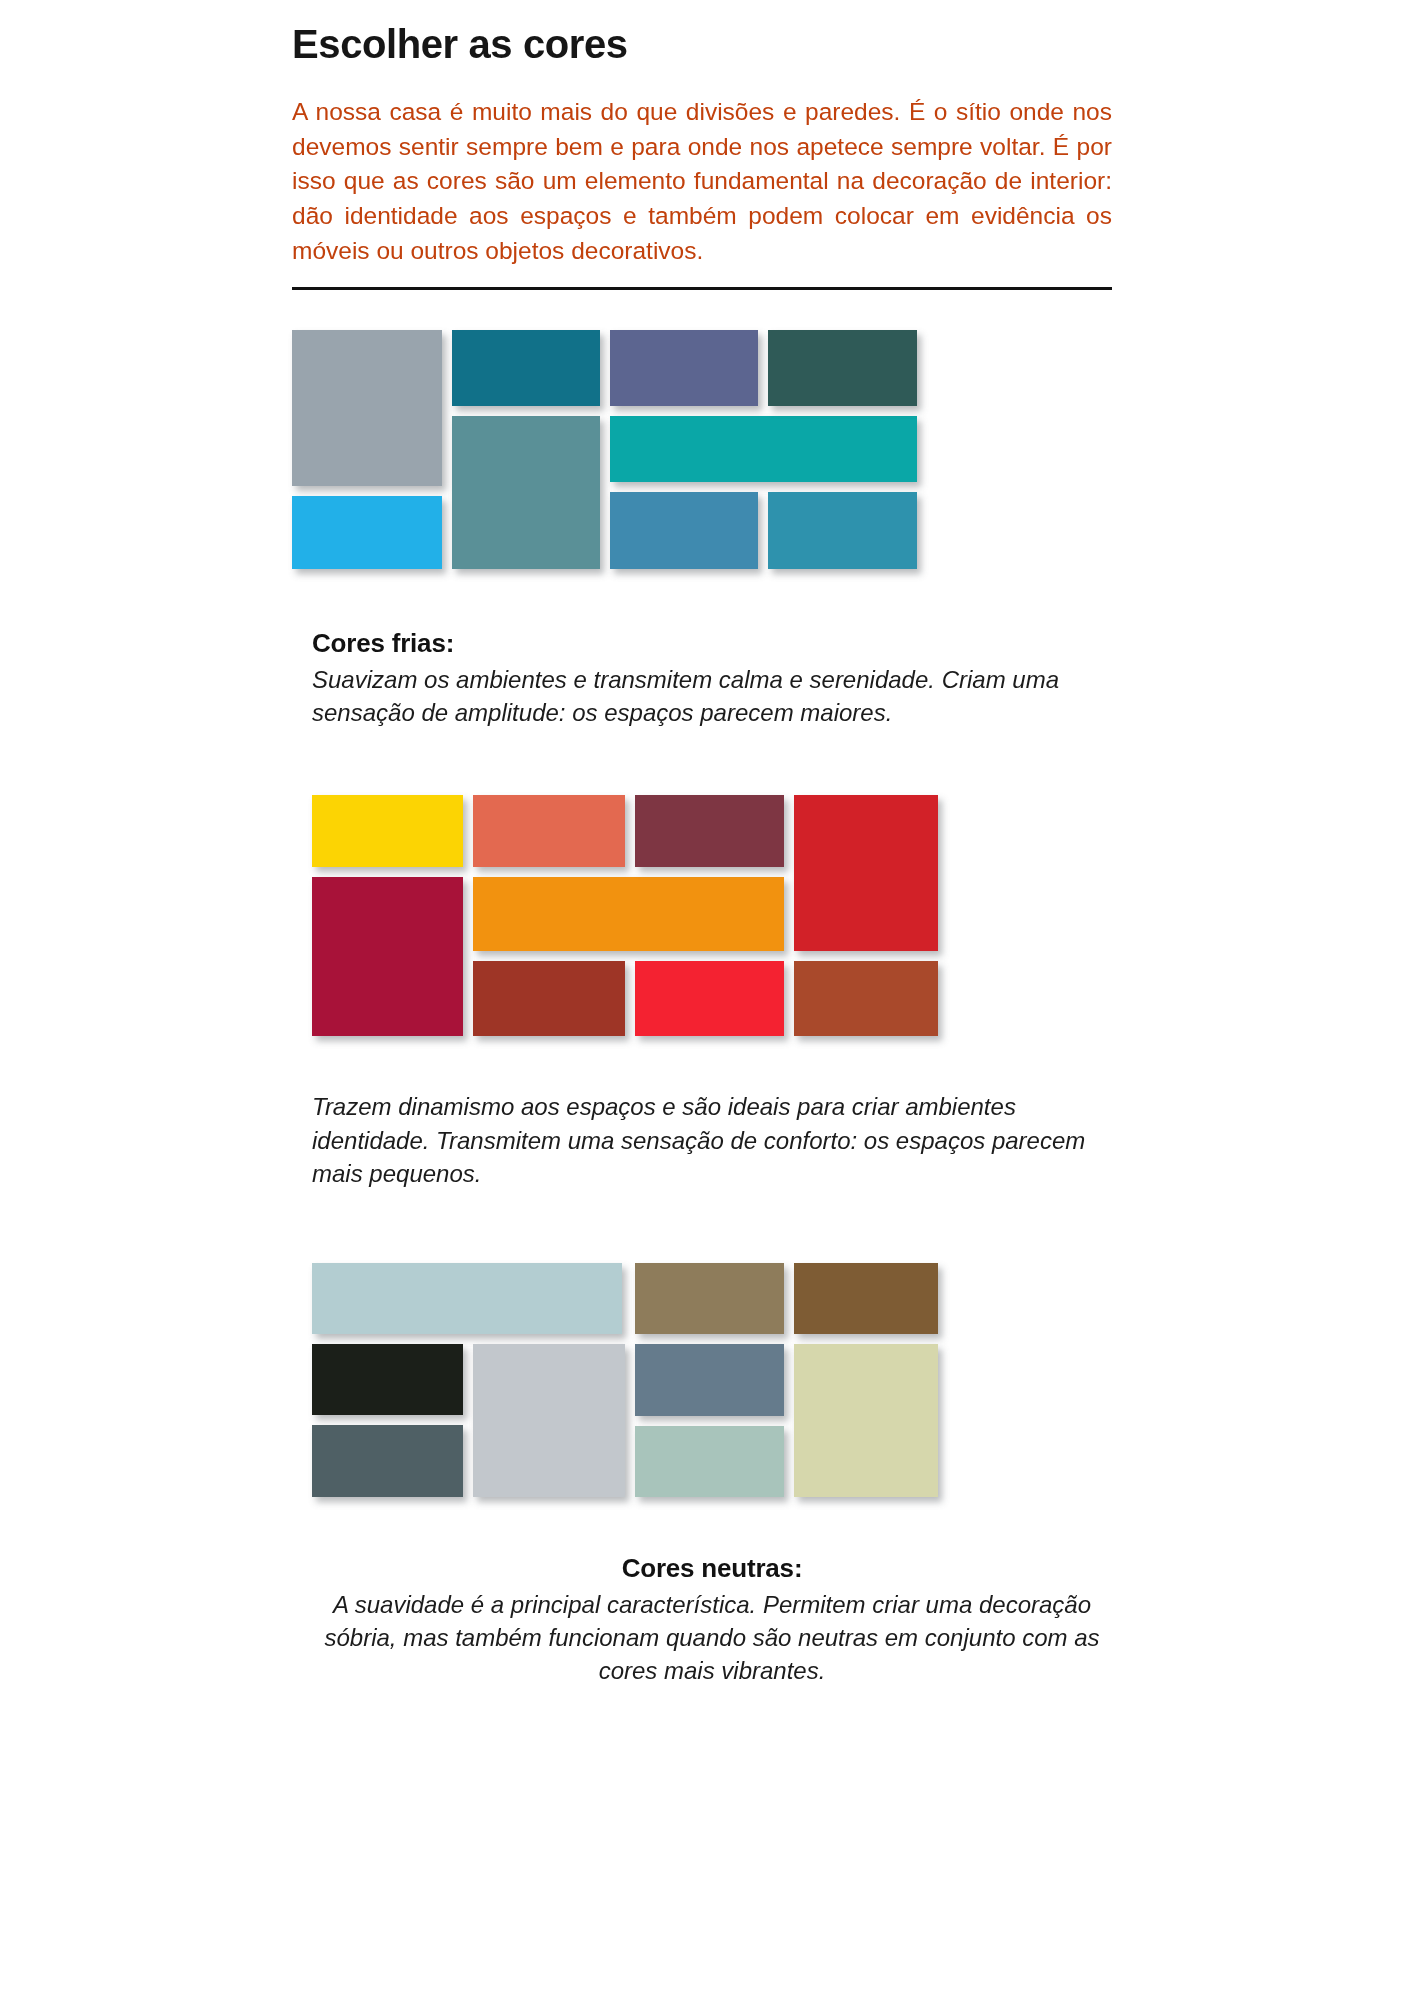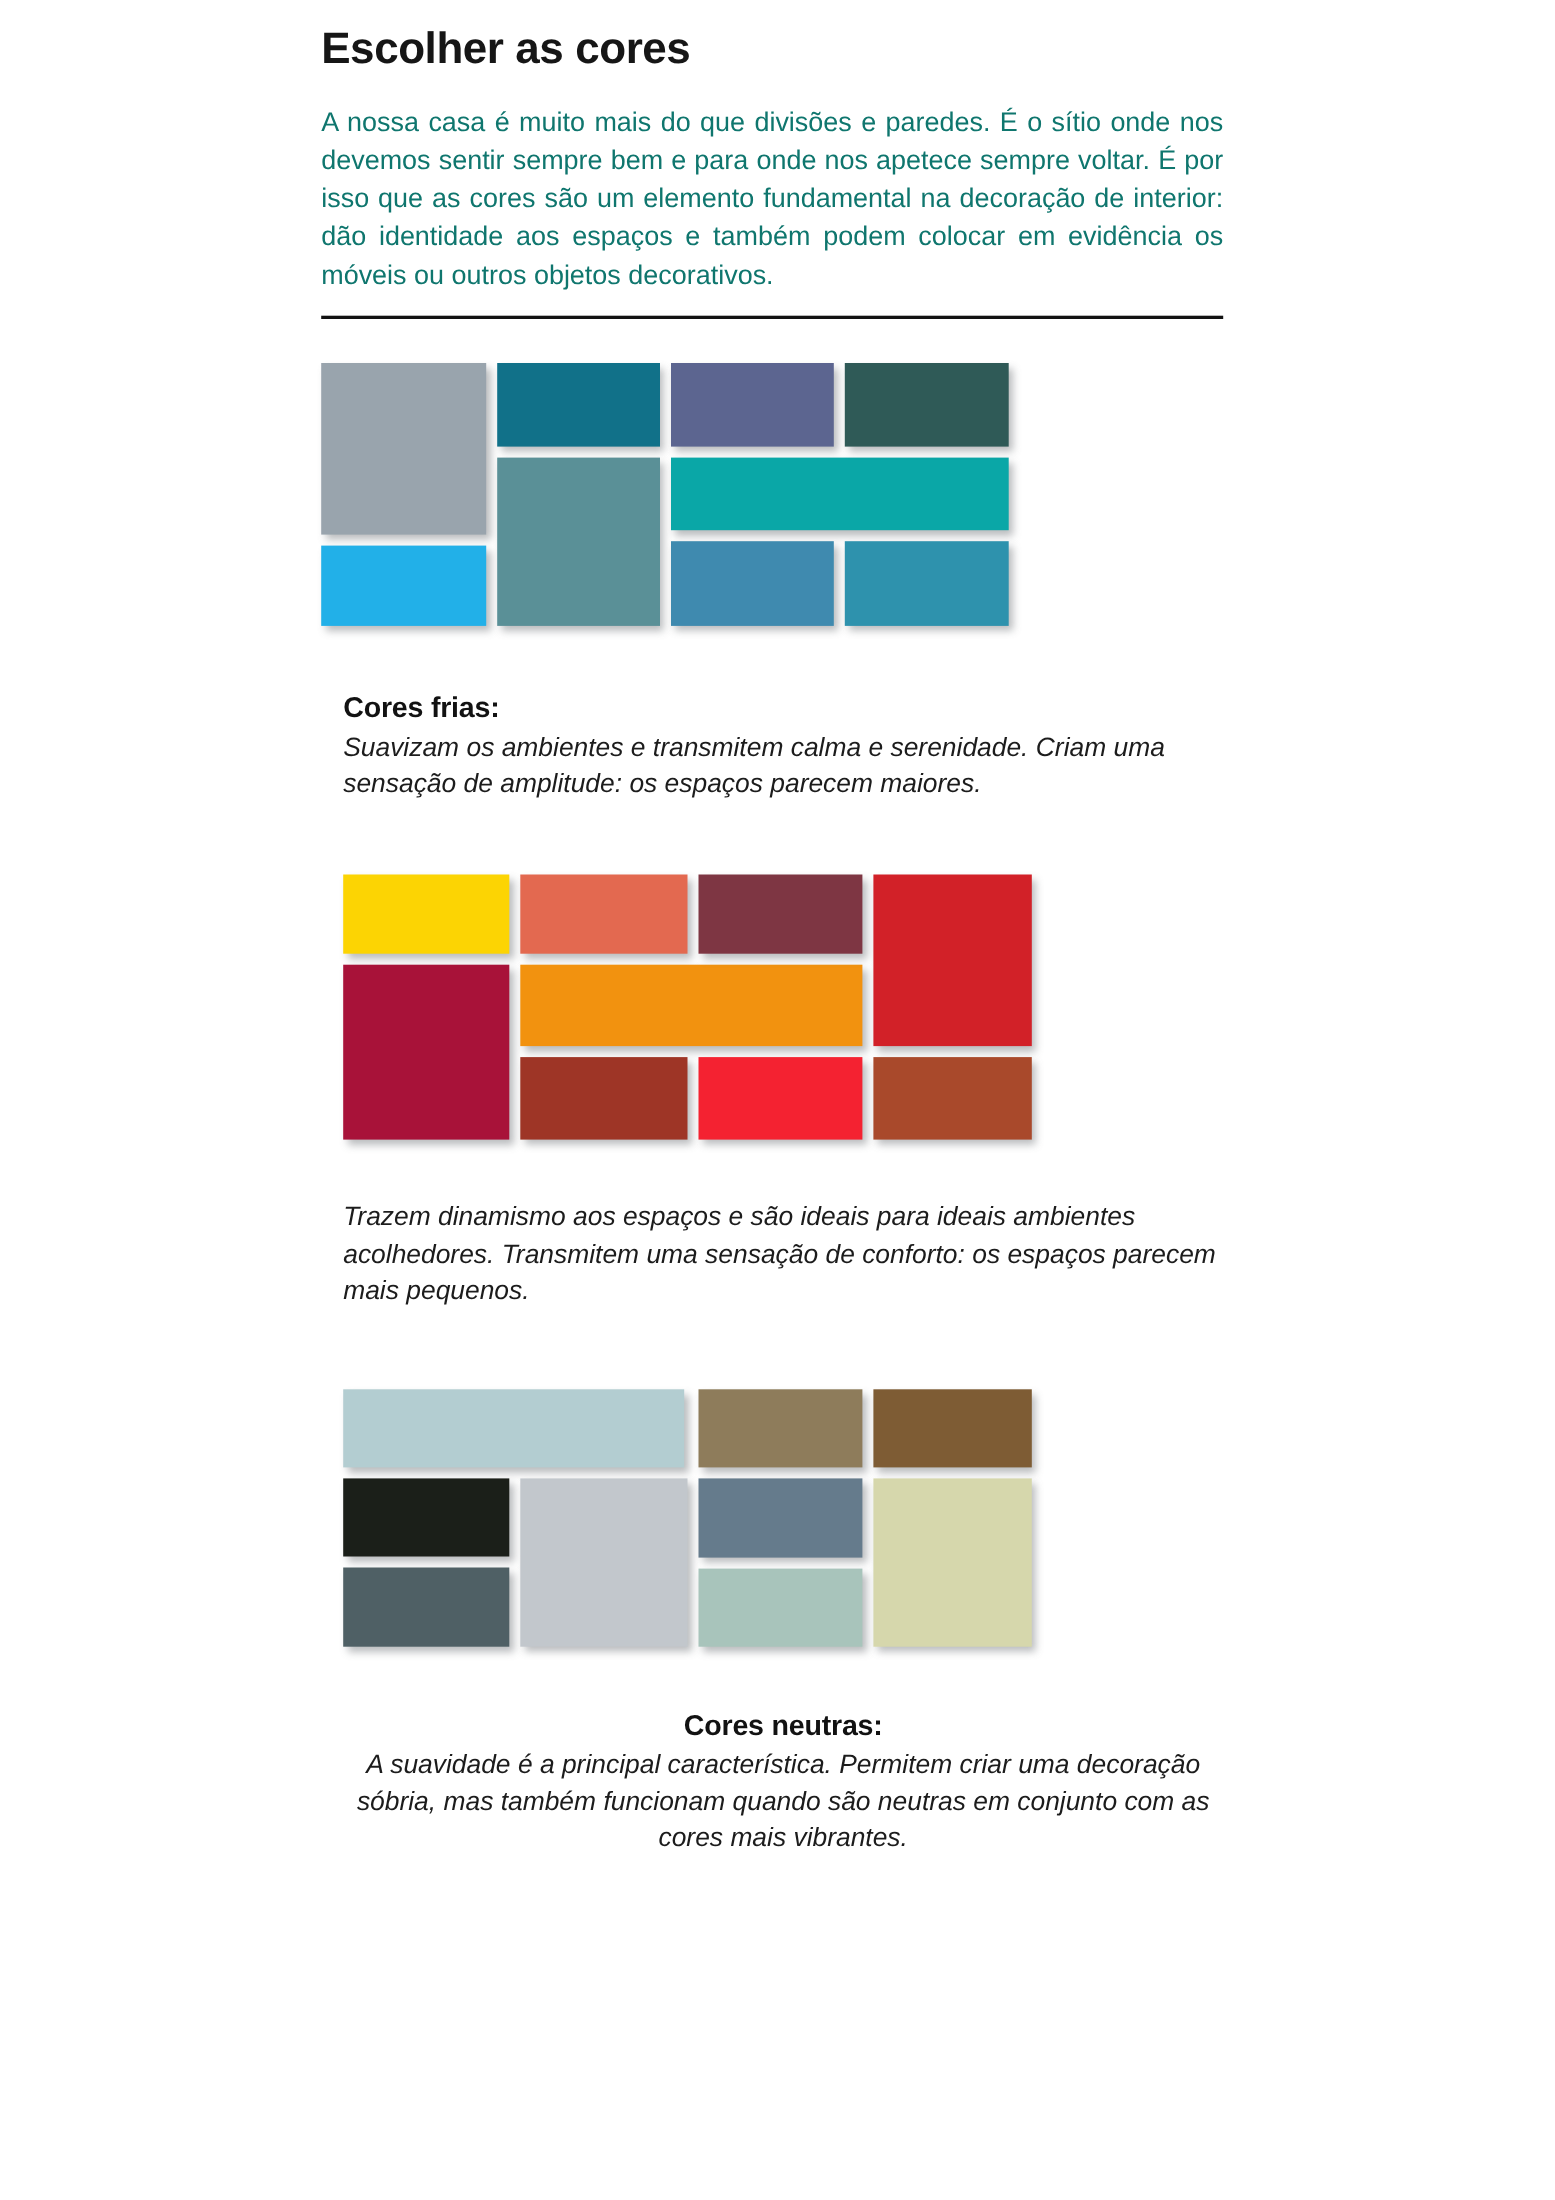--- a/index.html
+++ b/index.html
@@ -37,21 +37,21 @@
     font-weight: bold;
     letter-spacing: -0.4px;
     line-height: 1.12;
     margin: 0 0 28px 0;
     color: #161616;
   }
 
   .intro {
     font-size: 24.5px;
     line-height: 1.42;
-    color: #0f766e;
+    color: #c2410c;
     margin: 0;
   }
   .intro p {
     margin: 0;
   }
   .intro p.justified {
     text-align: justify;
     text-align-last: left;
   }
 
@@ -144,21 +144,21 @@
           <div class="swatch" style="left: 0px; top: 82px; width: 151px; height: 159px; background: rgb(168, 18, 57);"></div>
           <div class="swatch" style="left: 161px; top: 0px; width: 152px; height: 72px; background: rgb(227, 105, 80);"></div>
           <div class="swatch" style="left: 161px; top: 82px; width: 311px; height: 74px; background: rgb(242, 146, 15);"></div>
           <div class="swatch" style="left: 323px; top: 0px; width: 149px; height: 72px; background: rgb(126, 54, 67);"></div>
           <div class="swatch" style="left: 482px; top: 0px; width: 144px; height: 156px; background: rgb(210, 33, 40);"></div>
           <div class="swatch" style="left: 161px; top: 166px; width: 152px; height: 75px; background: rgb(158, 53, 38);"></div>
           <div class="swatch" style="left: 323px; top: 166px; width: 149px; height: 75px; background: rgb(244, 34, 49);"></div>
           <div class="swatch" style="left: 482px; top: 166px; width: 144px; height: 75px; background: rgb(169, 73, 43);"></div>
         </div>
       <div class="indent-1">
-        <p class="section-body">Trazem dinamismo aos espaços e são ideais para ideais ambientes acolhedores. Transmitem uma sensação de conforto: os espaços parecem mais pequenos.</p>
+        <p class="section-body">Trazem dinamismo aos espaços e são ideais para criar ambientes identidade. Transmitem uma sensação de conforto: os espaços parecem mais pequenos.</p>
       </div>
     </div>
 
     <div class="section neutral">
       <div class="swatch-grid grid-neutral neutral-block">
           <div class="swatch" style="left: 0px; top: 0px; width: 310px; height: 71px; background: rgb(179, 205, 209);"></div>
           <div class="swatch" style="left: 0px; top: 81px; width: 151px; height: 71px; background: rgb(27, 31, 25);"></div>
           <div class="swatch" style="left: 0px; top: 162px; width: 151px; height: 72px; background: rgb(79, 96, 101);"></div>
           <div class="swatch" style="left: 161px; top: 81px; width: 152px; height: 153px; background: rgb(194, 199, 204);"></div>
           <div class="swatch" style="left: 323px; top: 0px; width: 149px; height: 71px; background: rgb(142, 124, 91);"></div>

